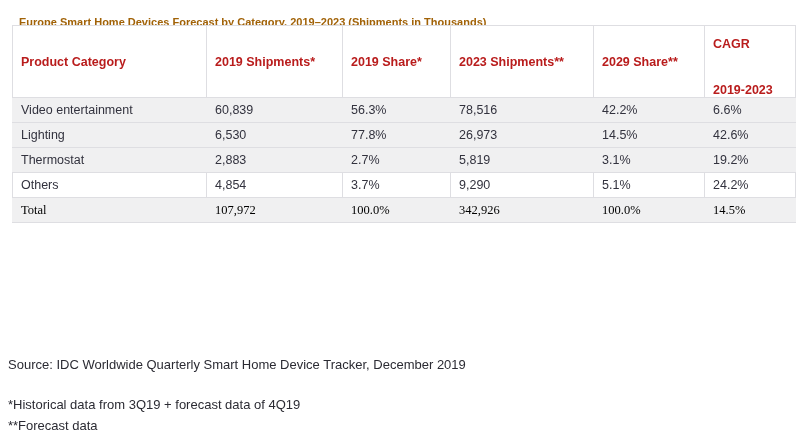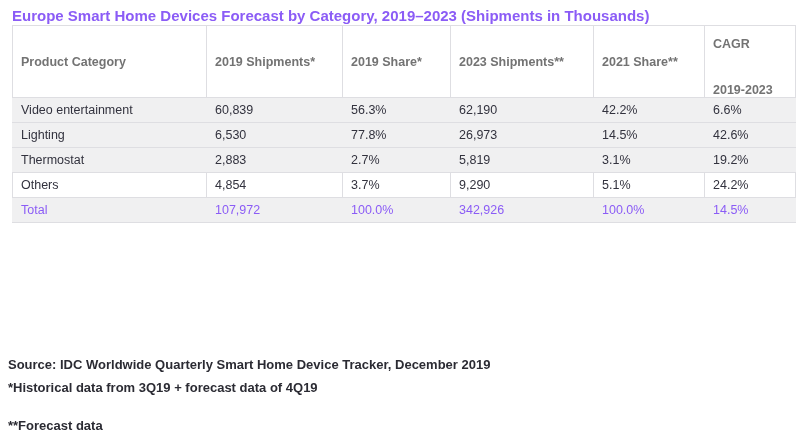--- a/index.html
+++ b/index.html
@@ -5,53 +5,53 @@
   * { box-sizing: border-box; }
   html, body { margin: 0; padding: 0; background: #ffffff; }
   body {
     width: 807px; height: 442px;
     font-family: "Liberation Sans", "DejaVu Sans", sans-serif;
     color: #32323e;
   }
   .page { position: relative; width: 807px; height: 442px; background: #fff; overflow: hidden; }
 
   .title {
-    position: absolute; left: 8px; top: 3px; margin: 4px;
-    font-size: 15px; line-height: 17px; font-weight: 700; color: #8b5cf6;
+    position: absolute; left: 8px; top: 3px; margin: 11px;
+    font-size: 11px; line-height: 17px; font-weight: 700; color: #a16207;
   }
 
   table.forecast {
     position: absolute; left: 12px; top: 25px; width: 783px;
     border-collapse: collapse; table-layout: fixed;
     font-size: 12.5px; color: #32323e;
   }
   table.forecast th, table.forecast td {
     border: 1px solid #dedee2;
     padding: 0 4px 0 8px;
     text-align: left; vertical-align: middle;
     overflow: hidden; white-space: nowrap;
   }
   table.forecast thead th {
-    height: 71px; font-weight: 700; color: #737373; background: #ffffff;
+    height: 71px; font-weight: 700; color: #b91c1c; background: #ffffff;
   }
   table.forecast thead th.cagr-header { vertical-align: top; padding-top: 11px; }
   .cagr-line2 { margin-top: 32px; }
   table.forecast tbody td { height: 25px; font-weight: 400; background: #ffffff; }
   tr.shaded td {
     background: #f0f0f1 !important;
     border-left-color: #f0f0f1; border-right-color: #f0f0f1;
   }
-  tr.total-row td { font-weight: 700; color: #8b5cf6; }
+  tr.total-row td { font-weight: 700; color: #000000; font-family: Liberation Serif, serif; }
 
   .footer-line {
     position: absolute; left: 8px; margin: 0;
-    font-size: 13px; line-height: 16px; font-weight: 700; color: #2b2b33;
+    font-size: 13px; line-height: 16px; font-weight: 400; color: #2b2b33;
   }
   .footer-source   { top: 357px; }
-  .footer-note1    { top: 380px; }
+  .footer-note1    { top: 397px; }
   .footer-note2    { top: 418px; }
 </style>
 </head>
 <body>
 
 <div class="page">
 
   <h1 class="title">Europe Smart Home Devices Forecast by Category, 2019–2023 (Shipments in Thousands)</h1>
 
   <table class="forecast">
@@ -62,33 +62,33 @@
       <col style="width:143px">
         <col style="width:111px">
         <col style="width:91px">
     </colgroup>
     <thead>
       <tr>
         <th>Product Category</th>
         <th>2019 Shipments*</th>
         <th>2019 Share*</th>
         <th>2023 Shipments**</th>
-        <th>2021 Share**</th>
+        <th>2029 Share**</th>
         <th class="cagr-header">
           <div>CAGR</div>
           <div class="cagr-line2">2019-2023</div>
         </th>
       </tr>
     </thead>
     <tbody>
       <tr class="shaded">
         <td>Video entertainment</td>
         <td>60,839</td>
         <td>56.3%</td>
-        <td>62,190</td>
+        <td>78,516</td>
         <td>42.2%</td>
         <td>6.6%</td>
       </tr>
       <tr class="shaded">
         <td>Lighting</td>
         <td>6,530</td>
         <td>77.8%</td>
         <td>26,973</td>
         <td>14.5%</td>
         <td>42.6%</td>

